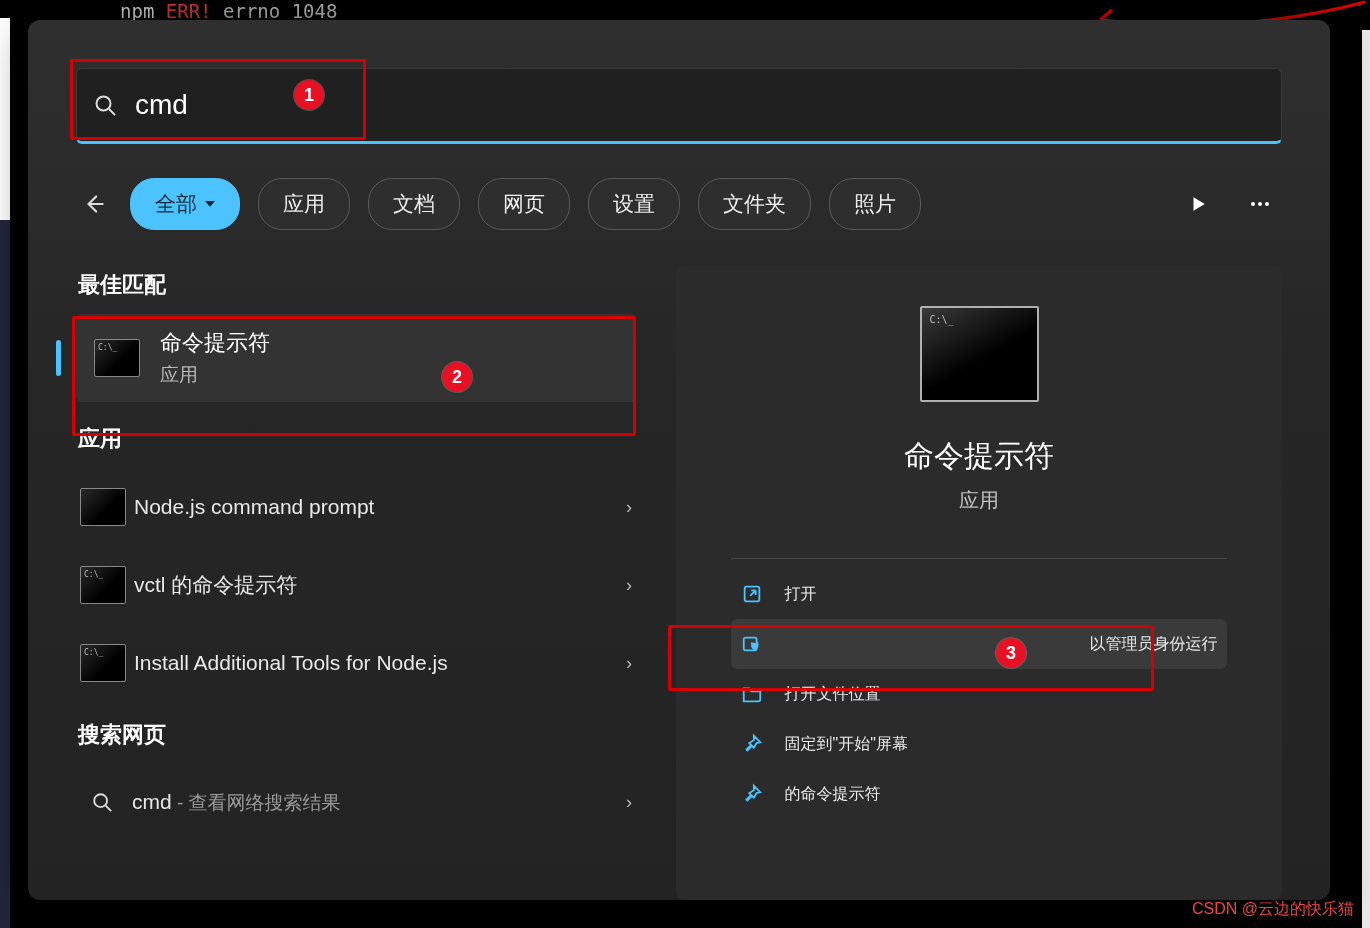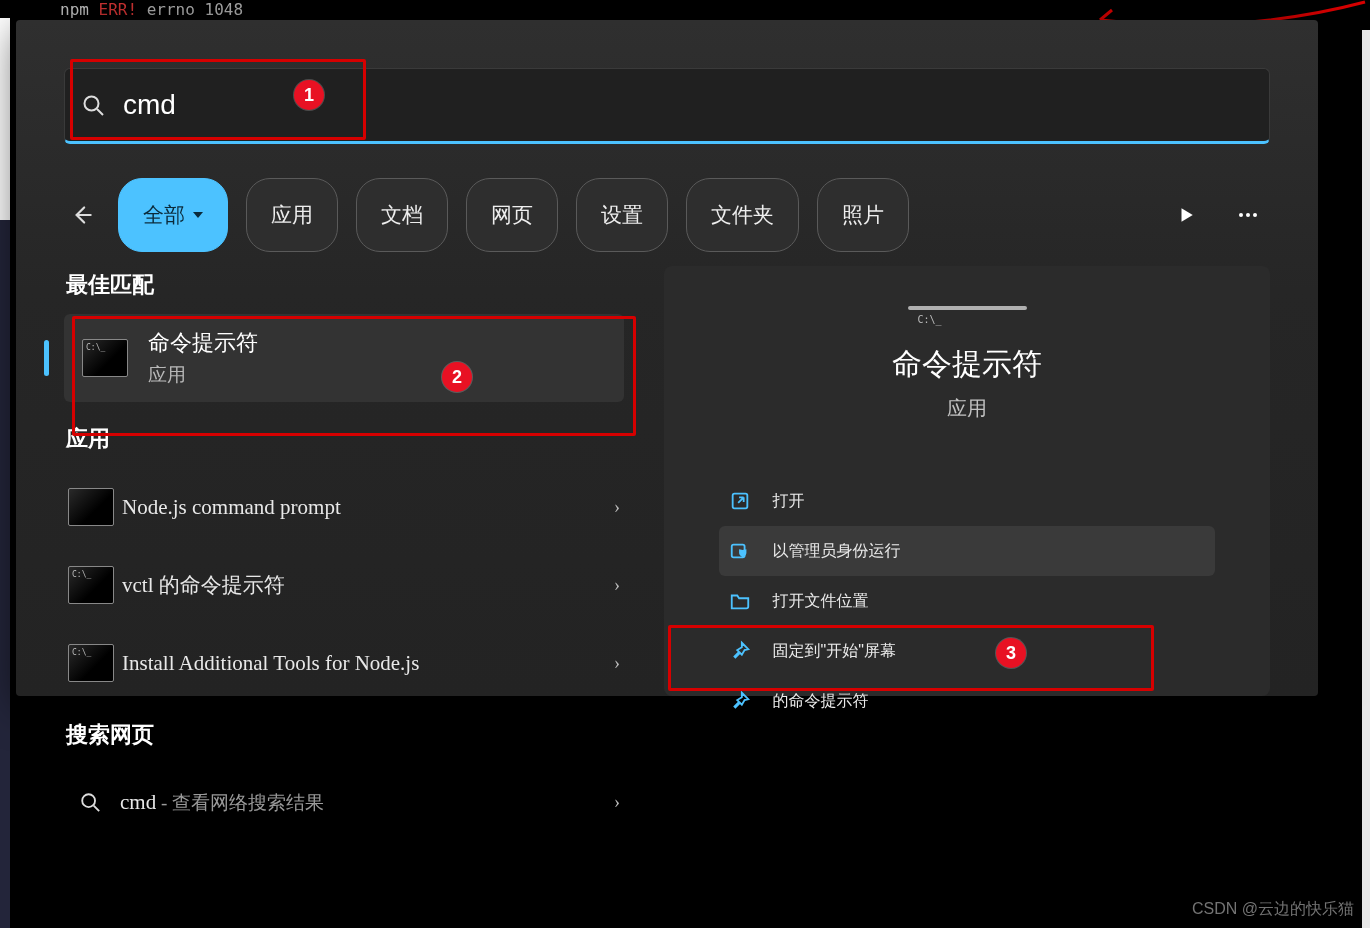--- a/index.html
+++ b/index.html
@@ -18,22 +18,22 @@
     height: 928px;
     background: #000;
   }
   .terminal-strip {
     position: absolute;
     top: 0; left: 0; right: 0;
     height: 18px;
     background: #000;
     color: #c0c0c0;
     font-family: Consolas, monospace;
-    font-size: 16px;
-    padding-left: 60px;
+    font-size: 19px;
+    padding-left: 120px;
   }
   .terminal-strip .npm { color: #c0c0c0; }
   .terminal-strip .err { color: #c33; }
   .terminal-strip .rest { color: #aaa; }
   .arrow-svg {
     position: absolute;
     top: 0; right: 0;
     width: 280px; height: 40px;
     pointer-events: none;
   }
@@ -53,25 +53,25 @@
   .right-white {
     position: absolute;
     top: 30px; right: 0;
     width: 8px; height: 898px;
     background: #e8e8e8;
   }
 
   .panel {
     position: absolute;
     top: 20px;
-    left: 16px;
+    left: 28px;
     width: 1302px;
-    height: 676px;
+    height: 880px;
     background: linear-gradient(180deg, #2f2f2f 0%, #262626 40%, #232323 100%);
-    border-radius: 4px;
+    border-radius: 12px;
     box-shadow: 0 10px 40px rgba(0,0,0,0.6);
   }
 
   
   .search-wrap {
     position: absolute;
     top: 48px;
     left: 48px;
     right: 48px;
     height: 72px;
@@ -111,21 +111,21 @@
     width: 36px; height: 36px;
     border-radius: 50%;
     background: transparent;
     display: flex;
     align-items: center;
     justify-content: center;
     cursor: pointer;
   }
   .chip {
     height: 48px;
-    padding: 12px 24px;
+    padding: 1px 24px;
     border-radius: 24px;
     border: 1px solid #5a5a5a;
     background: #2e2e2e;
     color: #eee;
     font-size: 21px;
     display: flex;
     align-items: center;
     cursor: pointer;
   }
   .chip.active {
@@ -151,21 +151,20 @@
     cursor: pointer;
     color: #fff;
   }
 
   
   .left-col {
     position: absolute;
     top: 250px;
     left: 48px;
     width: 560px;
-    font-family: Liberation Serif, serif;
   }
   .section-title {
     font-size: 22px;
     font-weight: 600;
     color: #fff;
     margin: 0 0 14px 2px;
   }
 
   .best-item {
     position: relative;
@@ -282,20 +281,21 @@
     align-items: center;
     gap: 22px;
     padding: 14px 10px;
     font-size: 16px;
     color: #eaeaea;
     border-radius: 6px;
     cursor: pointer;
   }
   .action.sel {
     background: #3a3a3a;
+    justify-content: space-between;
   }
   .action svg { flex: 0 0 auto; }
 
   
   .annot {
     position: absolute;
     border: 3px solid #d60000;
     border-radius: 2px;
     pointer-events: none;
   }
@@ -312,21 +312,21 @@
     justify-content: center;
     box-shadow: 0 0 0 1px rgba(255,255,255,0.2);
     pointer-events: none;
   }
 
   .watermark {
     position: absolute;
     right: 16px;
     bottom: 8px;
     font-size: 16px;
-    color: #737373;
+    color: #ef4444;
     text-shadow: 0 0 4px #000;
   }
 </style>
 </head>
 <body>
 
 <div class="page-bg">
 
   <div class="left-white"></div>
   <div class="right-white"></div>

